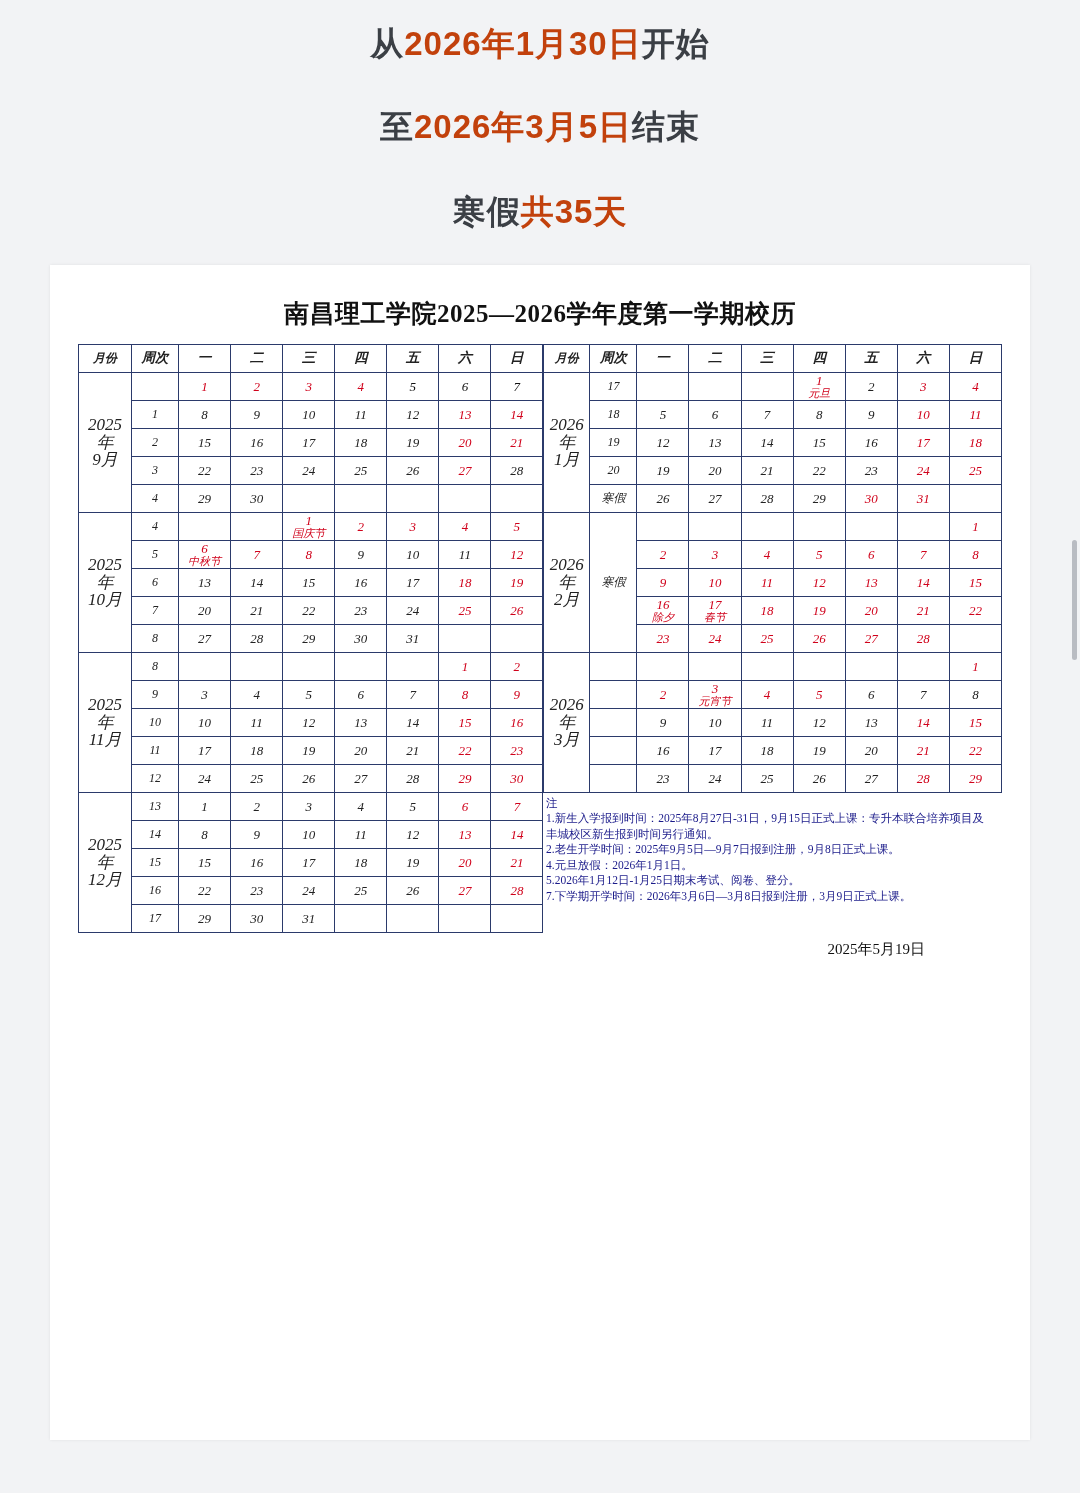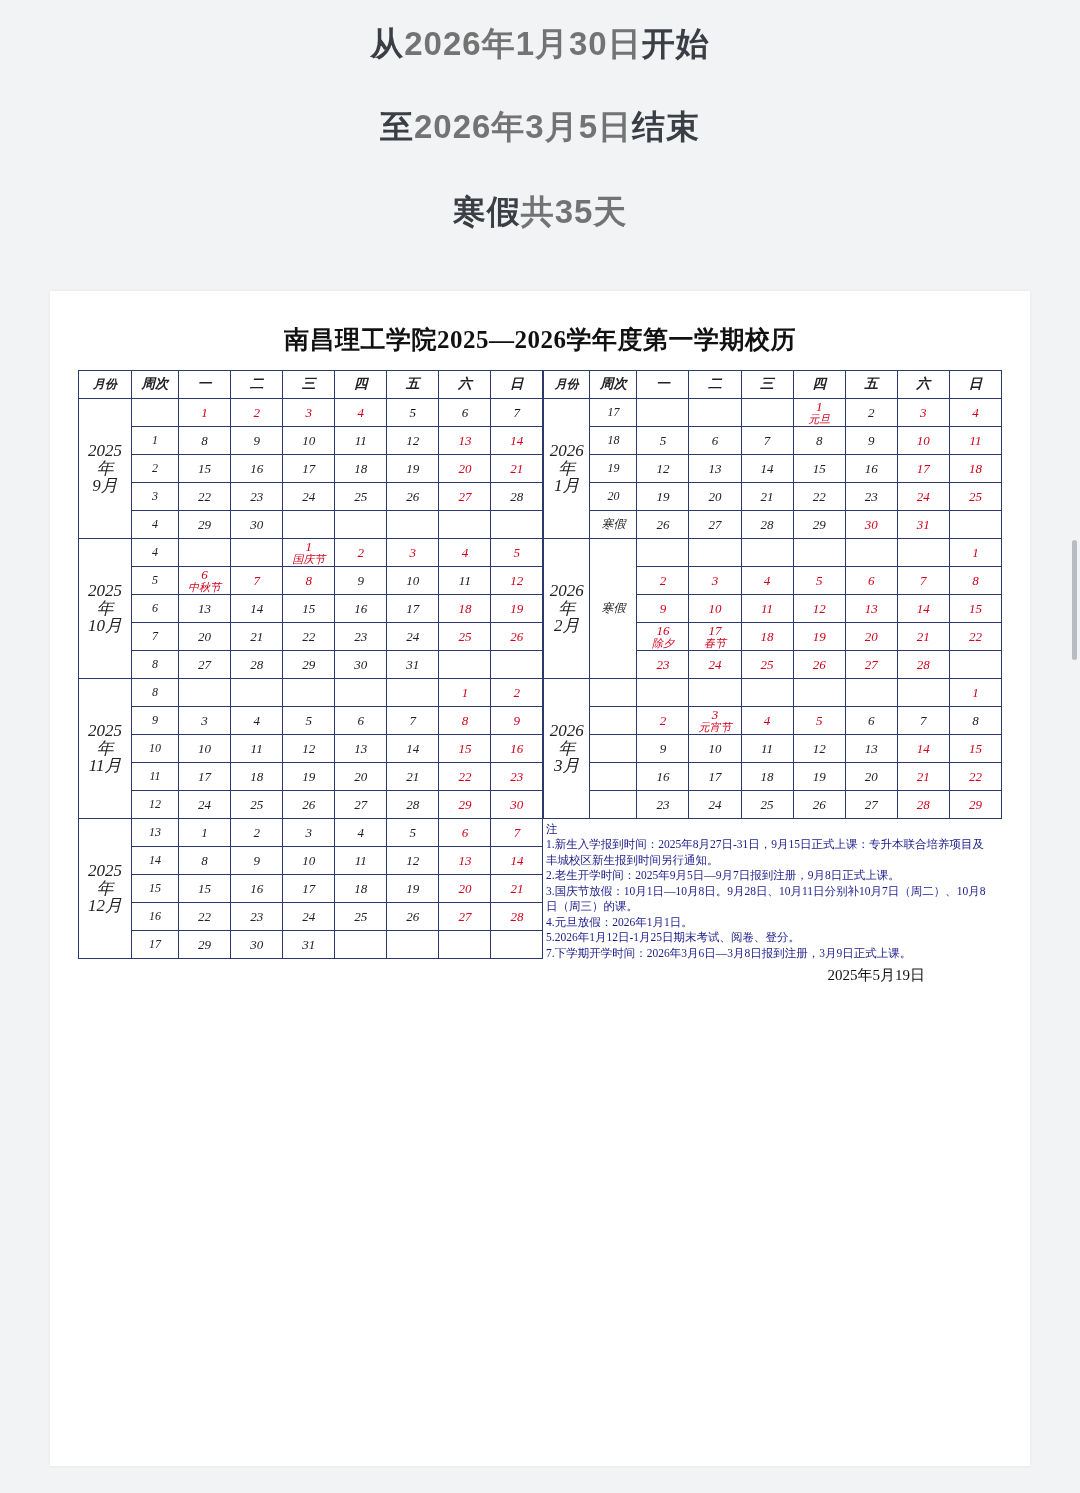--- a/index.html
+++ b/index.html
@@ -11,32 +11,31 @@
     position:relative;
     overflow:hidden;
   }
   .headline{
     text-align:center;
     font-size:33px;
     font-weight:700;
     color:#3b3f45;
     letter-spacing:1px;
   }
-  .headline .hl{color:#737373;}
+  .headline .hl{color:#c2410c;}
   #h1{padding-top:22px;}
   #h2{padding-top:38px;}
   #h3{padding-top:40px;}
 
   .card{
     position:absolute;
     left:50px;top:265px;
     width:980px;height:1175px;
     background:#fff;
     box-shadow:0 0 3px rgba(0,0,0,.08);
-    margin-top:26px;
   }
   .cal-title{
     text-align:center;
     font-family:"Liberation Serif","DejaVu Serif",serif;
     font-weight:700;
     font-size:25px;
     color:#111;
     padding-top:32px;
     letter-spacing:.5px;
   }
@@ -477,20 +476,19 @@
         </tbody>
     </table>
   </div>
   <div class="sig">
     <div>2025年5月19日</div>
   </div>
 <div class="notes" style="position: absolute; left: 493px; top: 528.5px; width: 454px; height: 138px; background: rgb(255, 255, 255); box-sizing: border-box; font-size: 11.5px;">
       <div>注</div>
       <div>1.新生入学报到时间：2025年8月27日-31日，9月15日正式上课：专升本联合培养项目及丰城校区新生报到时间另行通知。</div>
       <div>2.老生开学时间：2025年9月5日—9月7日报到注册，9月8日正式上课。</div>
-      <div>3.国庆节放假：10月1日—10月8日。9月28日、10月11日分别补10月7日（周二）、10月8日（周三）的课。</div>
       <div>4.元旦放假：2026年1月1日。</div>
       <div>5.2026年1月12日-1月25日期末考试、阅卷、登分。</div>
       <div>7.下学期开学时间：2026年3月6日—3月8日报到注册，3月9日正式上课。</div>
     </div>
   </div>
 
 <div class="scrollbar"></div>
 
 </body></html>

